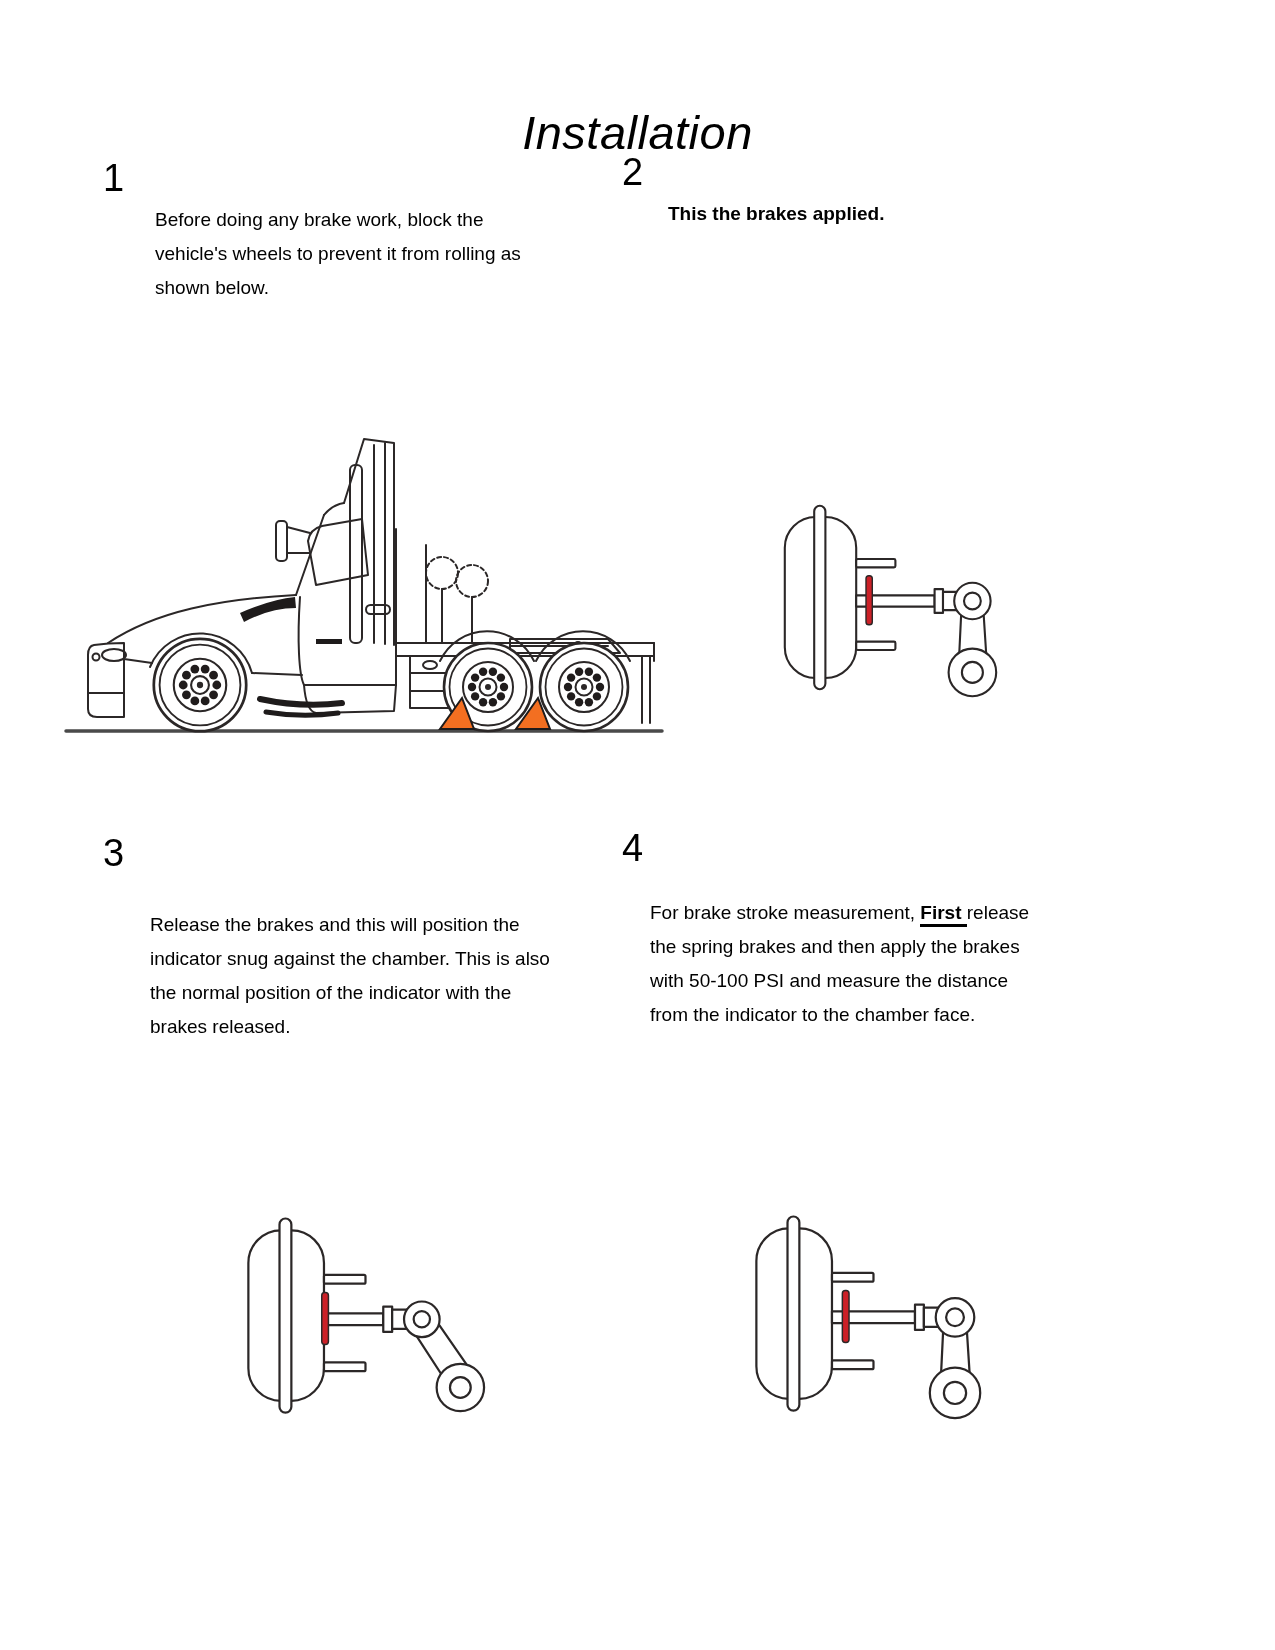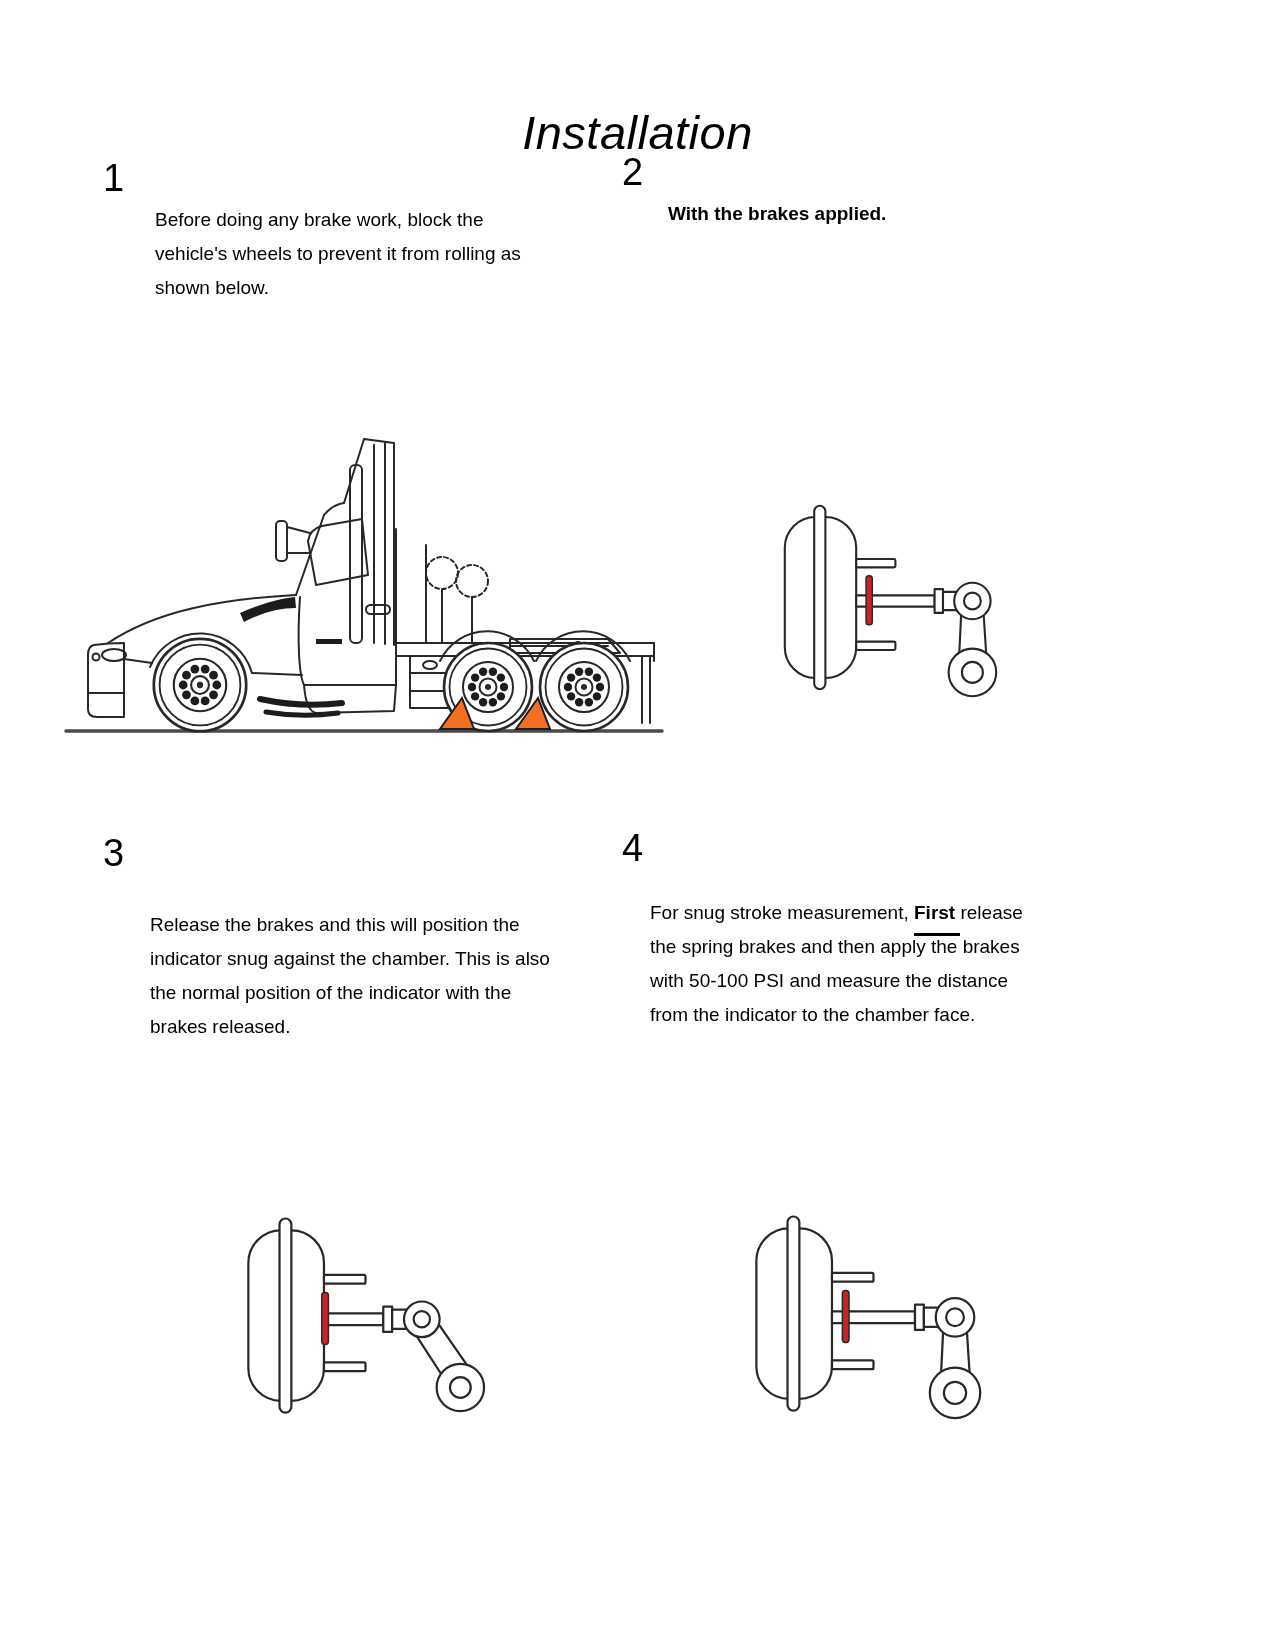--- a/index.html
+++ b/index.html
@@ -28,40 +28,40 @@
   }
   .step-text{
     position:absolute;
     font-size:19px;
     line-height:34px;
   }
   .lead-bold{ font-weight:bold; }
   .em-first{
     font-weight:bold;
     border-bottom:3px solid #000;
-    padding-bottom:10px;
+    padding-bottom:1px;
   }
   .illus{ position:absolute; }
   svg{ display:block; }
 </style>
 </head>
 <body>
 
 <div class="page">
 
   <h1 class="doc-title">Installation</h1>
 
   <div class="step-number" style="left:103px;top:158px;">1</div>
   <div class="step-text" style="left:155px;top:203px;width:368px;">
     <span>Before doing any brake work, block the vehicle's wheels to prevent it from rolling as shown below.</span>
   </div>
 
   <div class="step-number" style="left:622px;top:152px;">2</div>
   <div class="step-text" style="left:668px;top:197px;width:412px;">
-    <div class="lead-bold">With the brakes applied.</div>
+    <div class="lead-bold">This the brakes applied.</div>
   </div>
 
   <div class="illus" style="left:64px;top:393px;width:600px;height:345px;">
     <svg viewBox="0 0 600 345" width="600" height="345">
       <defs>
         <g id="w10">
           <circle r="44" fill="#fff" stroke="#2b2727" stroke-width="2.6"></circle>
           <circle r="38.5" fill="none" stroke="#2b2727" stroke-width="1.8"></circle>
           <circle r="25" fill="none" stroke="#2b2727" stroke-width="2"></circle>
           <g fill="#201c1c" stroke="none">
@@ -180,21 +180,21 @@
     </svg>
   </div>
 
   <div class="step-number" style="left:103px;top:833px;">3</div>
   <div class="step-text" style="left:150px;top:908px;width:415px;">
     <span>Release the brakes and this will position the indicator snug against the chamber. This is also the normal position of the indicator with the brakes released.</span>
   </div>
 
   <div class="step-number" style="left:622px;top:828px;">4</div>
   <div class="step-text" style="left:650px;top:896px;width:390px;">
-    <span>For snug stroke measurement, </span><span class="em-first">First </span><span>release the spring brakes and then apply the brakes with 50-100 PSI and measure the distance from the indicator to the chamber face.</span>
+    <span>For brake stroke measurement, </span><span class="em-first">First </span><span>release the spring brakes and then apply the brakes with 50-100 PSI and measure the distance from the indicator to the chamber face.</span>
   </div>
 
   <div class="illus" style="left:238px;top:1208px;width:252px;">
     <svg viewBox="0 0 340 310" width="252" height="230">
       <g stroke="#2b2727" stroke-width="3" fill="#ffffff" stroke-linejoin="round">
         <rect x="14" y="30" width="102" height="230" rx="44"></rect>
         <rect x="56" y="14" width="16" height="262" rx="8"></rect>
         <rect x="116" y="90" width="56" height="12" rx="2"></rect>
         <rect x="116" y="208" width="56" height="12" rx="2"></rect>
         <path d="M234 162 L286 242 L316 222 L262 144 Z"></path>

